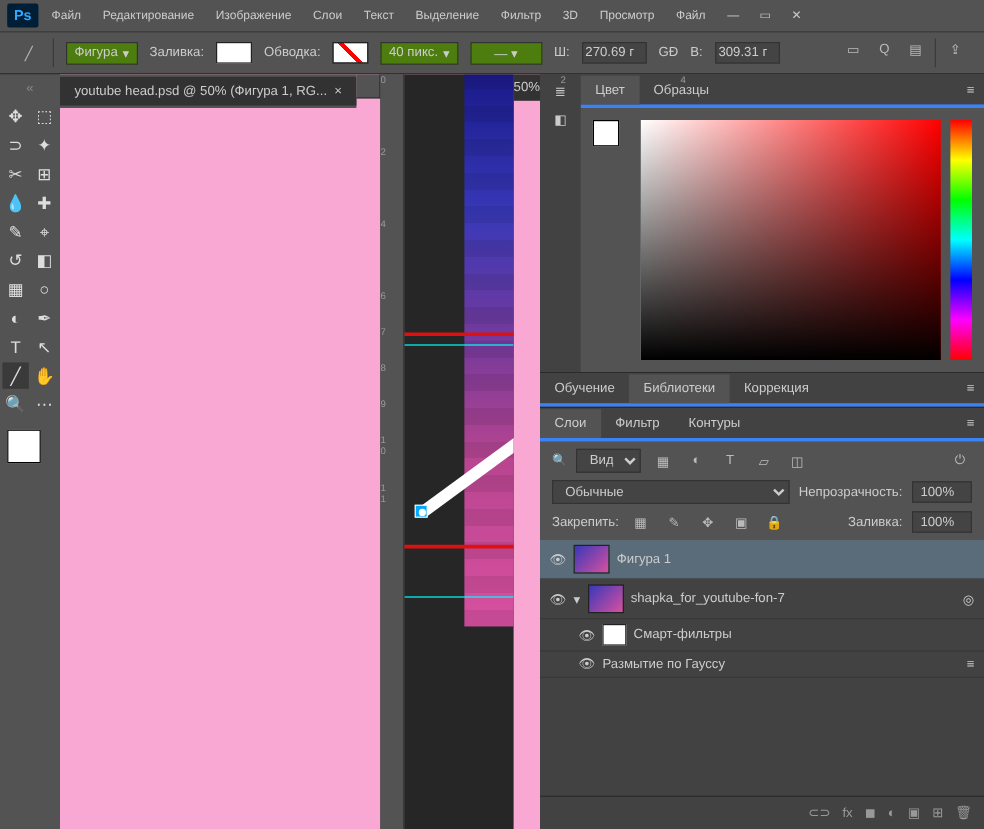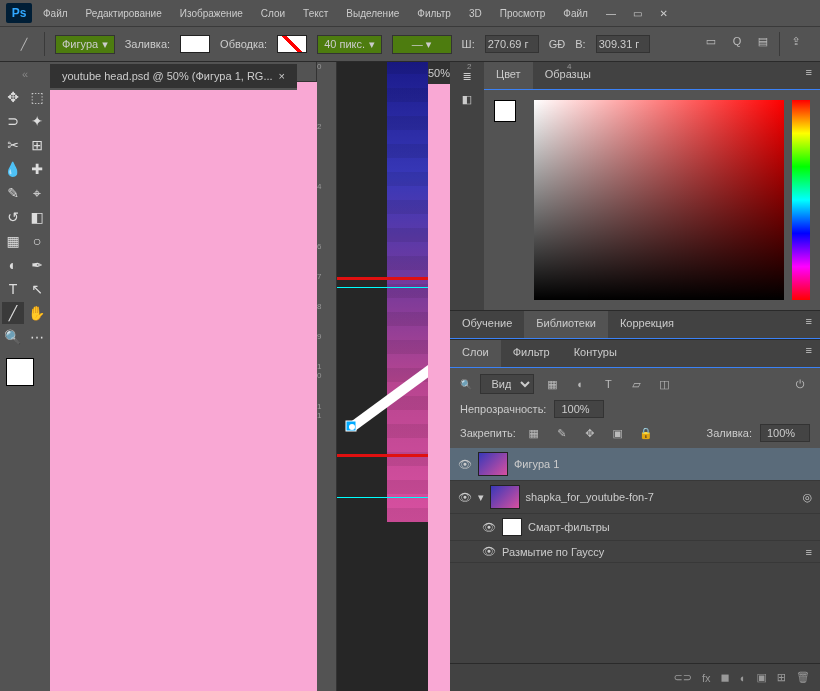--- a/index.html
+++ b/index.html
@@ -32,21 +32,21 @@
 .canvas-inner{flex:1;position:relative;overflow:hidden}
 .artboard{position:absolute;left:50px;top:0;width:210px;height:460px;background:linear-gradient(180deg,#1a1a8a 0%,#3838b8 25%,#7a3a9a 50%,#b84590 70%,#d850a0 100%)}
 .artboard::before{content:"";position:absolute;inset:0;background:repeating-linear-gradient(0deg,rgba(0,0,0,0.08) 0px,rgba(0,0,0,0.08) 14px,transparent 14px,transparent 28px)}
 .guide-h{position:absolute;left:0;right:0;height:1px;background:#0ff}
 .guide-v{position:absolute;top:0;bottom:0;width:1px;background:#0ff}
 .highlight{position:absolute;left:-20px;top:215px;width:220px;height:180px;border:3px solid #e01010;border-radius:16px;pointer-events:none}
 .line-shape{position:absolute;left:-5px;top:245px;width:190px;height:130px}
 .line-shape svg{width:100%;height:100%}
 .status{height:22px;background:#323232;display:flex;align-items:center;padding:0 0;font-size:10px}
 .panels{width:370px;background:#535353;display:flex;flex-direction:column}
-.panel-tabs{height:28px;display:flex;background:#424242;border-bottom:1px solid #3b82f6}
+.panel-tabs{height:28px;display:flex;align-items:center;background:#424242;border-bottom:3px solid #3b82f6}
 .panel-tabs span{padding:6px 12px;font-size:11px}
 .panel-tabs span.active{background:#535353}
 .panel-tabs .r{margin-left:auto;padding:4px 8px}
 .color-panel{padding:10px;display:flex;gap:8px;background:#535353}
 .color-swatches{width:32px}
 .color-fg{width:22px;height:22px;background:#fff;border:1px solid #000}
 .color-field{flex:1;height:200px;position:relative;background:linear-gradient(to right,#fff,#ff0000);}
 .color-field::after{content:"";position:absolute;inset:0;background:linear-gradient(to bottom,transparent,#000)}
 .hue-strip{width:18px;height:200px;background:linear-gradient(to bottom,#f00,#ff0,#0f0,#0ff,#00f,#f0f,#f00)}
 .panel-group{border-top:1px solid #2a2a2a}
@@ -264,20 +264,21 @@
             <span style="font-size:10px">🔍</span>
             <select><option>Вид</option></select>
             <span class="iconbtn">▦</span>
             <span class="iconbtn">◐</span>
             <span class="iconbtn">T</span>
             <span class="iconbtn">▱</span>
             <span class="iconbtn">◫</span>
             <span style="margin-left:auto" class="iconbtn">⏻</span>
           </div>
           <div class="row">
+            <select style="flex:1"><option>Обычные</option></select>
             <span>Непрозрачность:</span>
             <input style="width: 50px;" value="100%">
           </div>
           <div class="row">
             <span>Закрепить:</span>
             <span class="iconbtn">▦</span>
             <span class="iconbtn">✎</span>
             <span class="iconbtn">✥</span>
             <span class="iconbtn">▣</span>
             <span class="iconbtn">🔒</span>

